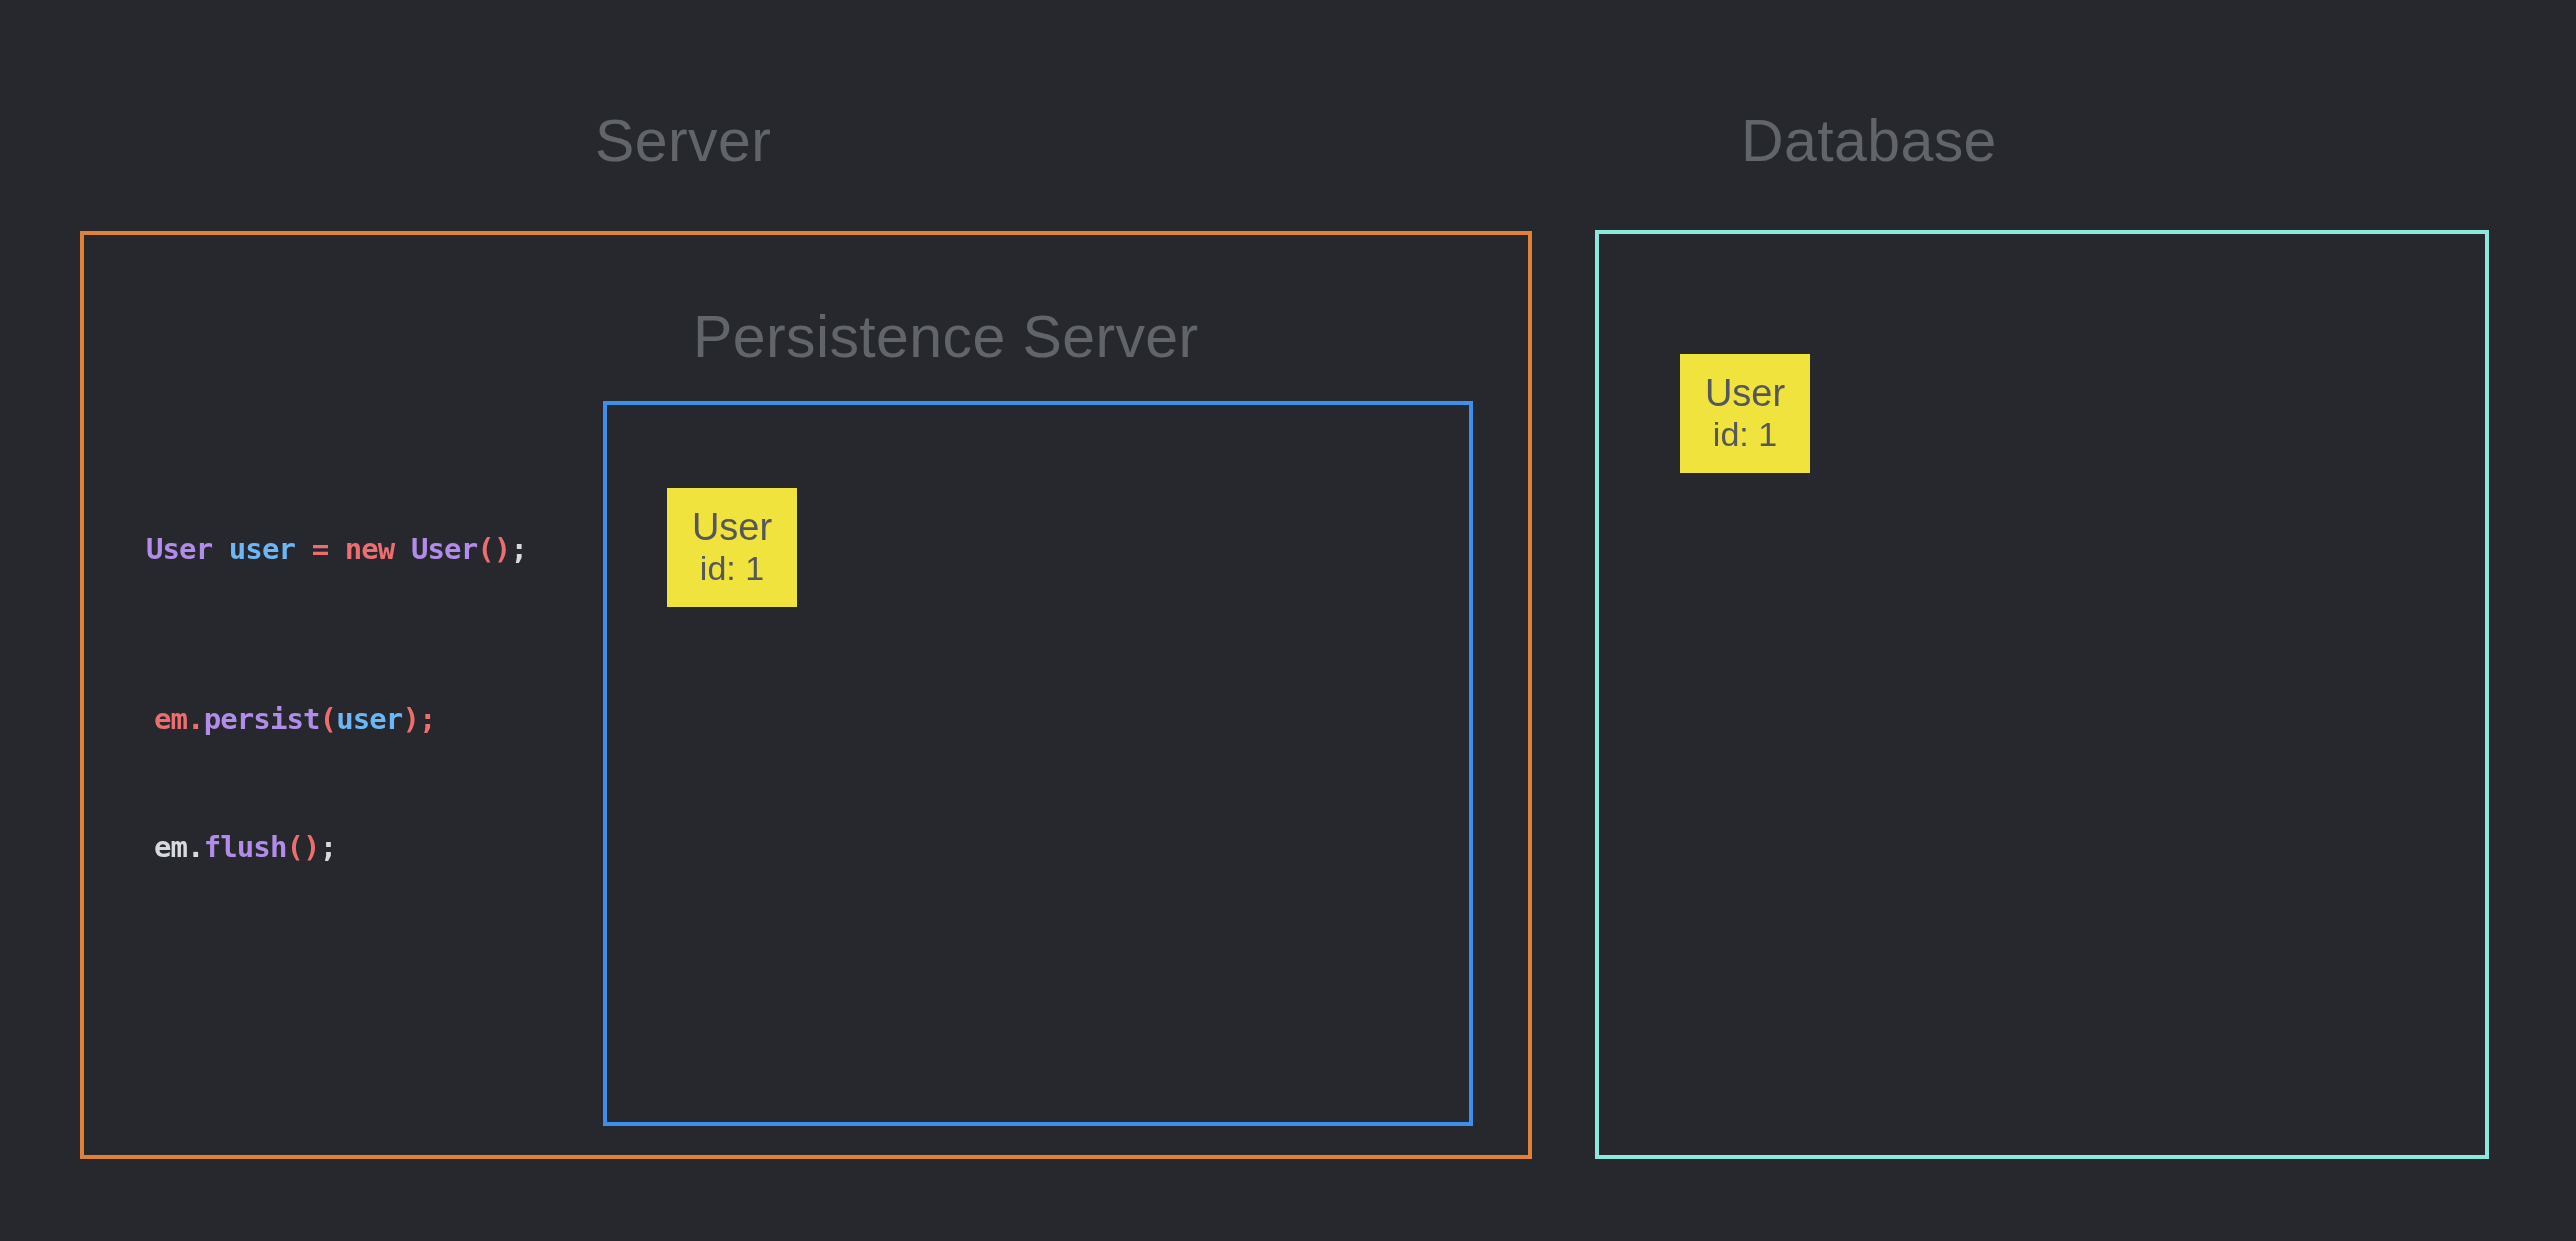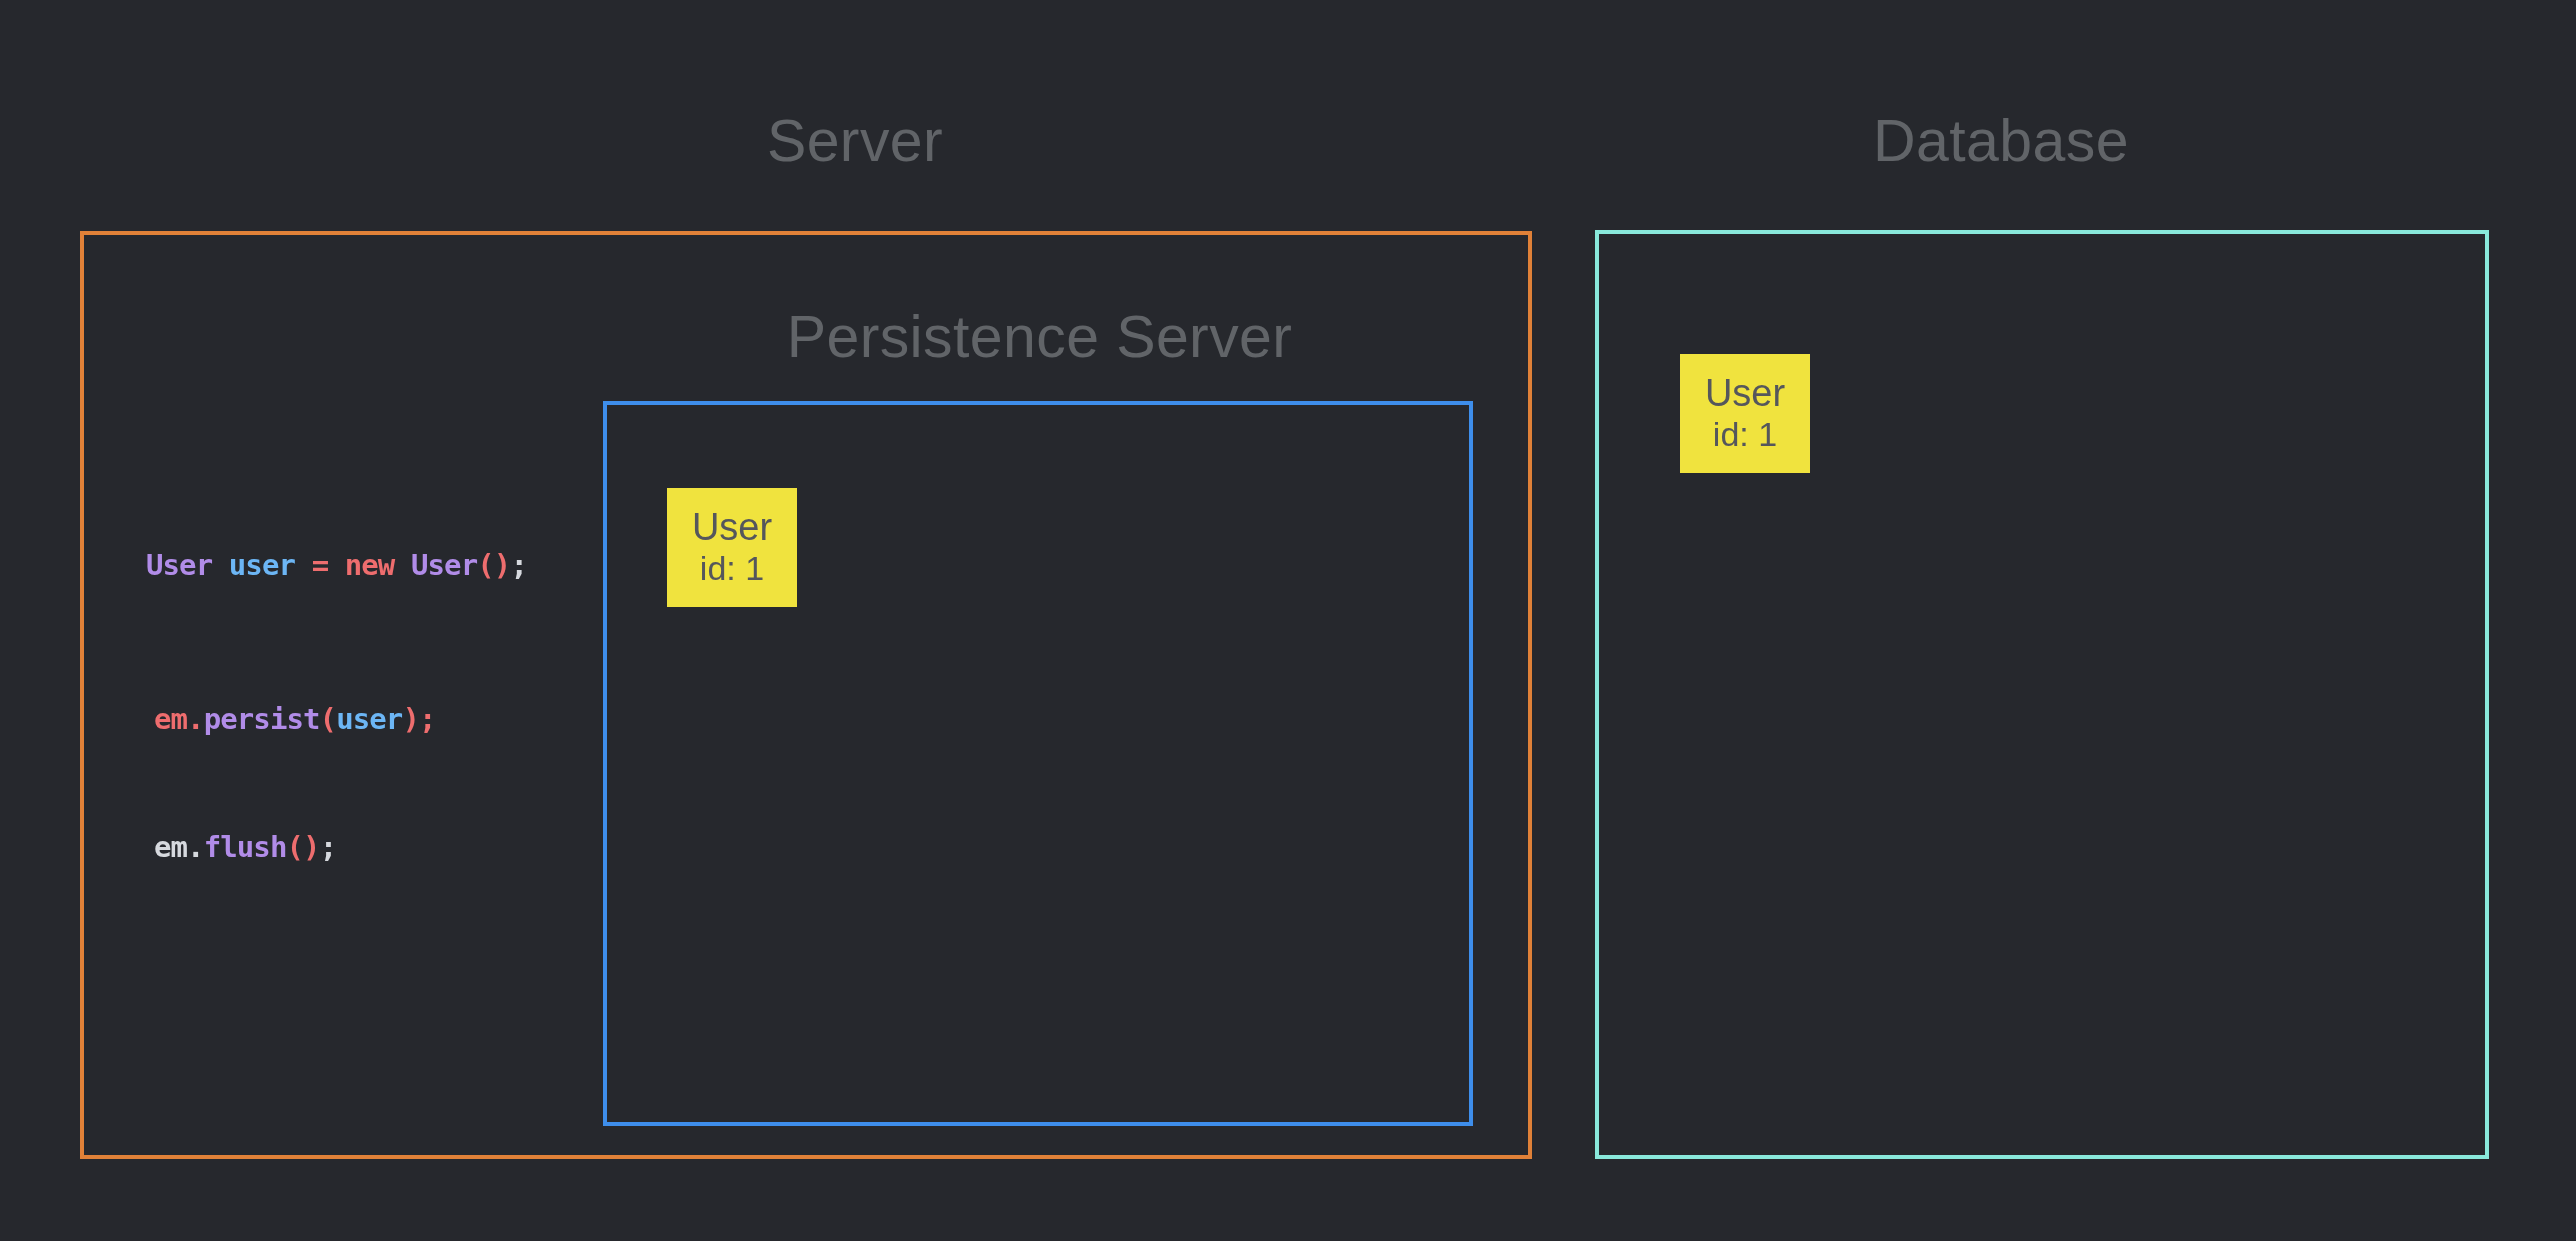--- a/index.html
+++ b/index.html
@@ -21,21 +21,20 @@
     background:var(--bg);
     font-family:"Liberation Sans", sans-serif;
     position:relative;
     overflow:hidden;
   }
   .abs{position:absolute;}
   .zone-title{
     font-size:59px;
     font-weight:400;
     color:var(--title-gray);
-    text-align:center;
     line-height:1.1;
     letter-spacing:0.4px;
   }
   .frame{
     position:absolute;
     background:transparent;
   }
   .frame-server{
     left:80px; top:231px; width:1452px; height:928px;
     border:4.3px solid var(--orange);
@@ -81,21 +80,21 @@
 
   .code-line{
     position:absolute;
     font-family:"DejaVu Sans Mono","Liberation Mono",monospace;
     font-size:29px;
     font-weight:600;
     line-height:35px;
     letter-spacing:-0.9px;
     white-space:pre;
   }
-  .code-1{ left:146px; top:548px; }
+  .code-1{ left:146px; top:532px; }
   .code-2{ left:154px; top:677px;margin-top:25px; }
   .code-3{ left:154px; top:830px; }
   .tok-purple{ color:var(--code-purple); }
   .tok-blue{ color:var(--code-blue); }
   .tok-salmon{ color:var(--code-salmon); }
   .tok-plain{ color:var(--code-plain); }
 </style>
 </head>
 <body>
 

